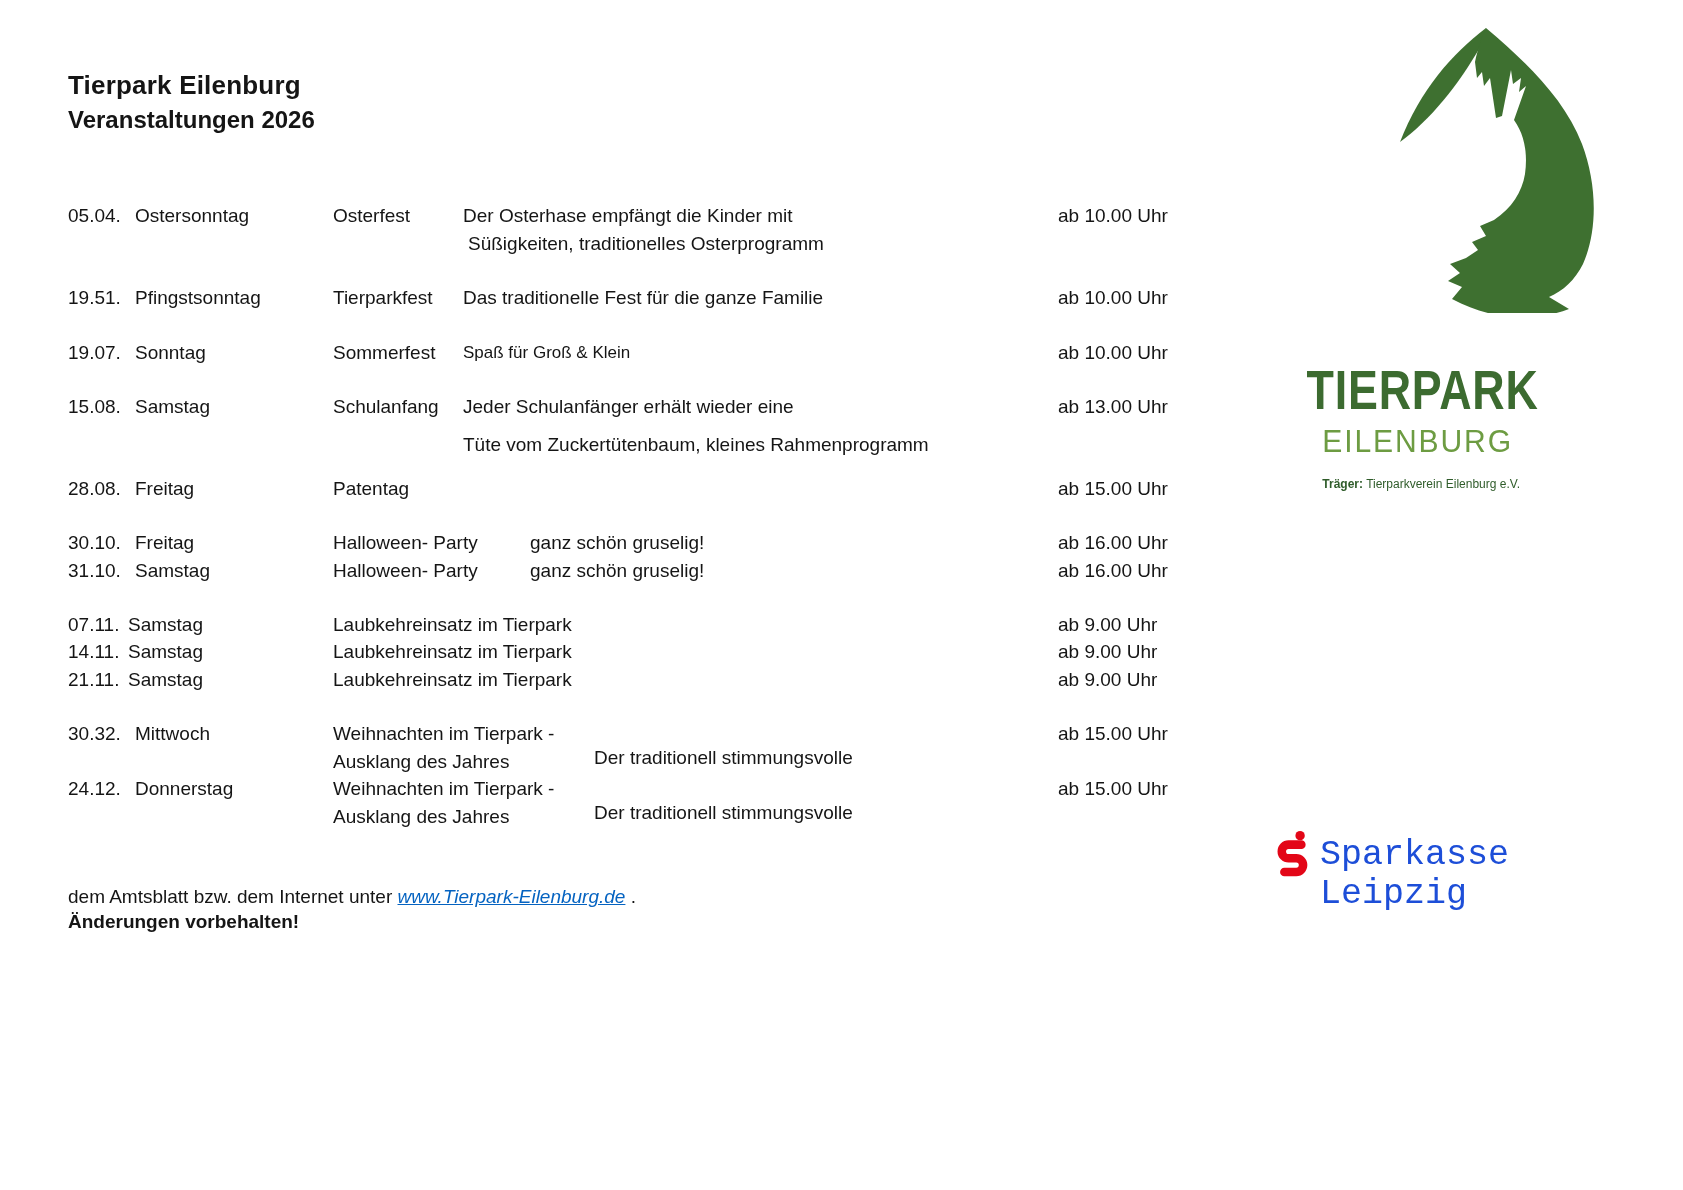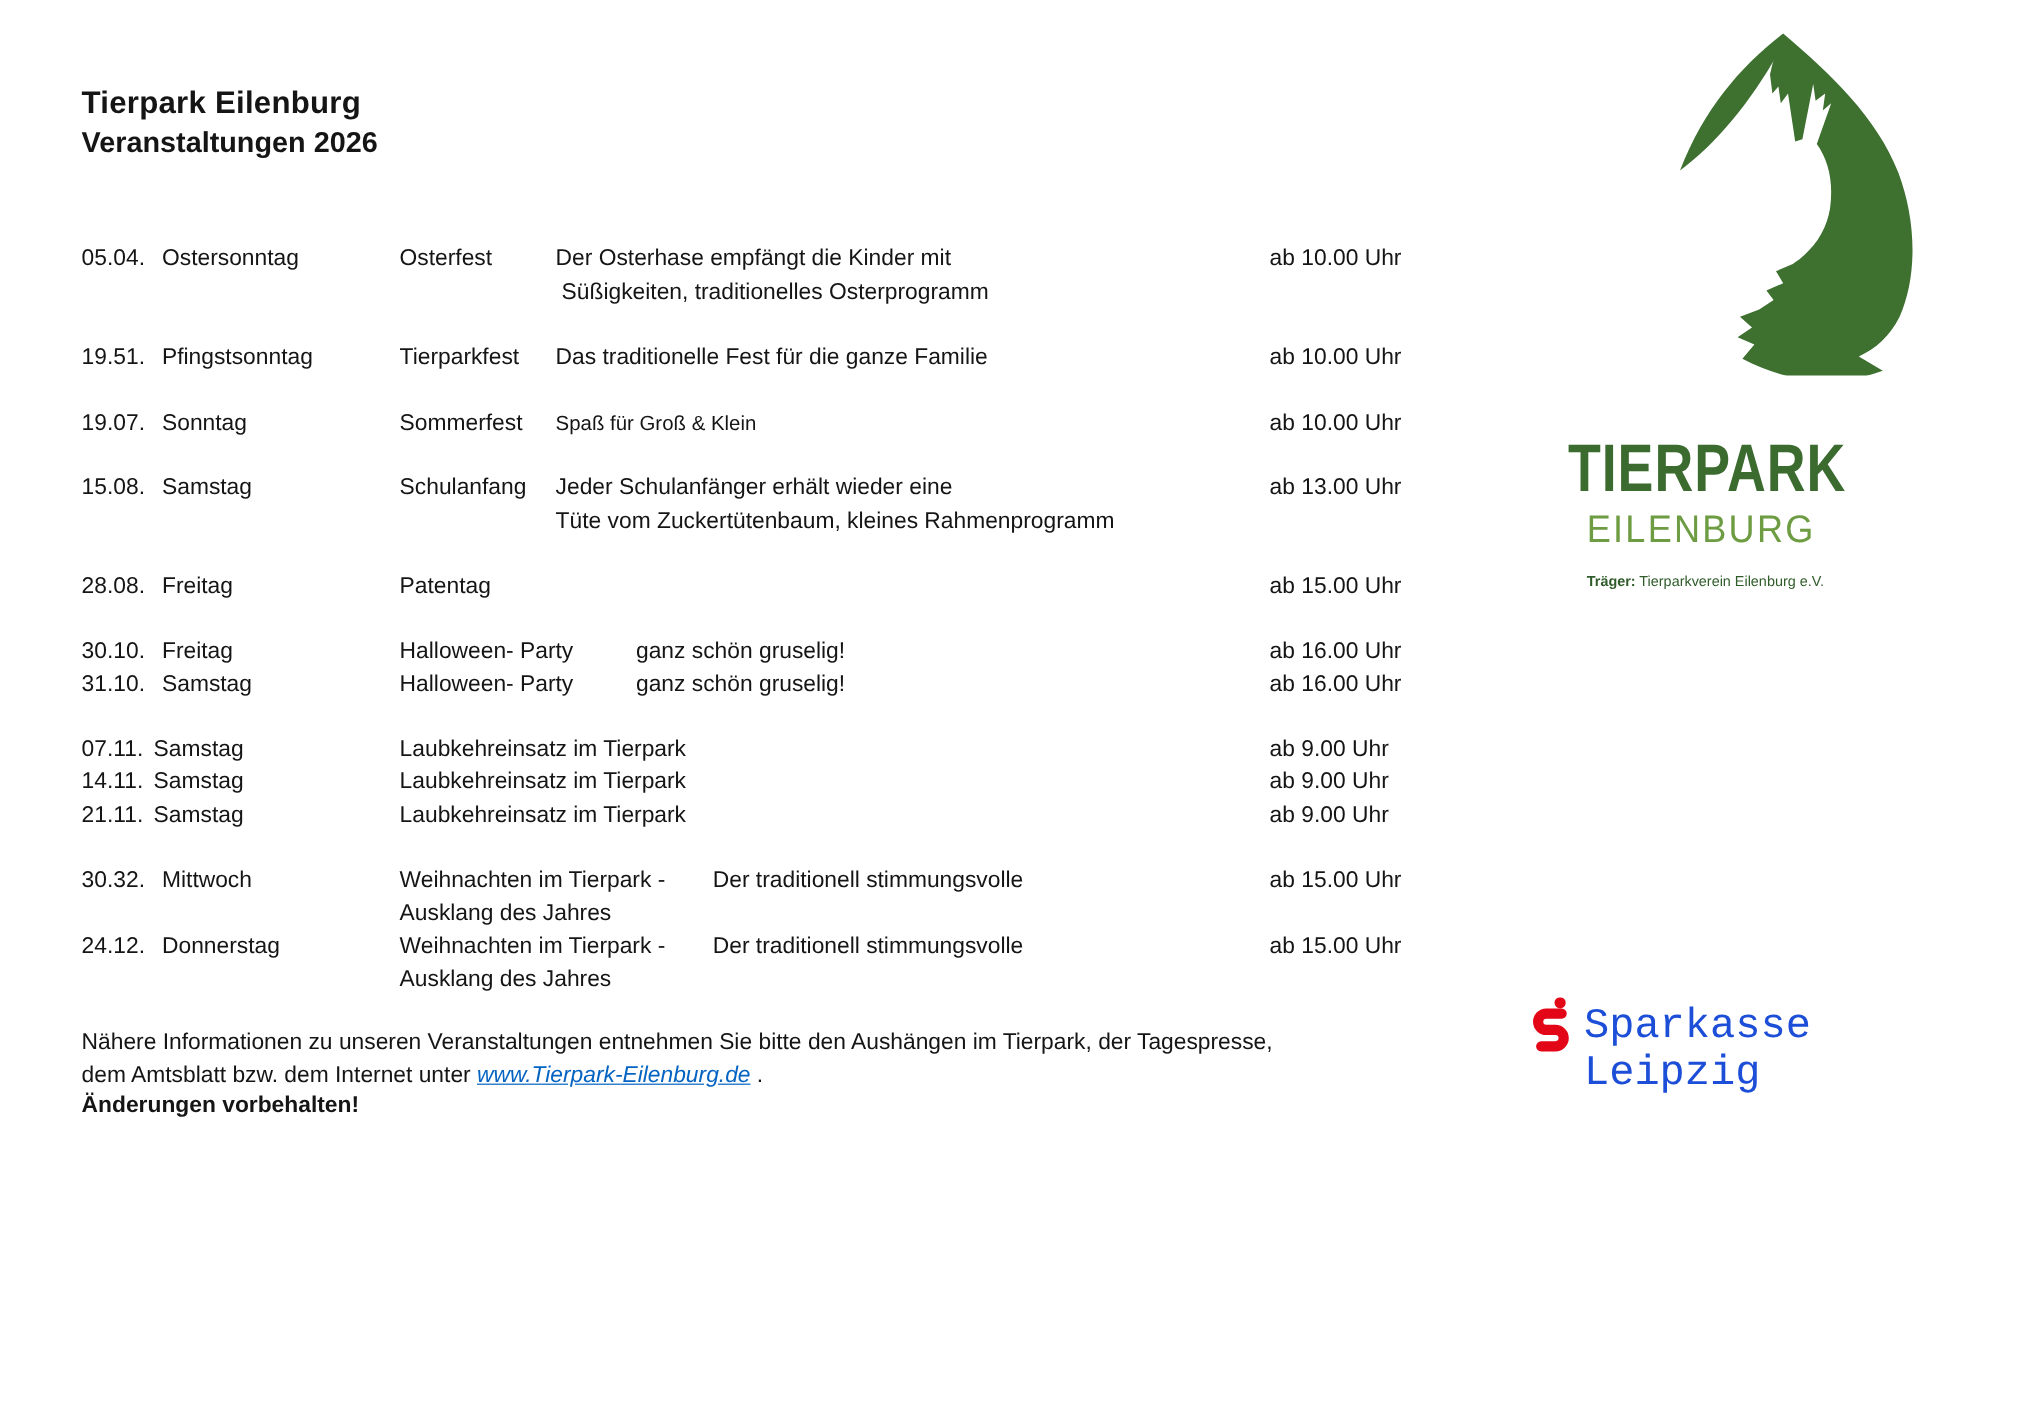--- a/index.html
+++ b/index.html
@@ -17,21 +17,21 @@
   .doc-subtitle{left:68px;top:106px;font-size:24px;font-weight:bold;}
   .row{position:absolute;left:0;width:1240px;height:28px;line-height:27px;white-space:nowrap;}
   .c-date {position:absolute;left:68px;}
   .c-day  {position:absolute;left:135px;}
   .c-day.tight{left:128px;}
   .c-event{position:absolute;left:333px;}
   .c-desc {position:absolute;left:463px;}
   .c-desc.indent{left:468px;}
   .c-desc.small{font-size:17px;}
   .c-desc-h{position:absolute;left:530px;}
-  .c-desc-x{position:absolute;left:594px;}
+  .c-desc-x{position:absolute;left:594px;margin-top:24px;}
   .c-time {position:absolute;left:1058px;}
   .footer-line{left:68px;white-space:nowrap;}
   .footer-bold{font-weight:bold;}
   .link{color:#0563c1;text-decoration:underline;cursor:pointer;font-style:italic;}
   
   .lynx-logo{left:1398px;top:28px;}
   .wordmark{left:1255px;top:362px;width:258px;text-align:right;color:#3c6b30;}
   .wordmark .l1{font-size:56px;font-weight:600;line-height:1.0;transform:scaleX(.8);transform-origin:100% 50%;letter-spacing:1px;}
   .wordmark .l2{font-size:32px;font-weight:500;line-height:1.0;margin-top:7px;color:#6d9c42;transform:scaleX(.94);transform-origin:100% 50%;letter-spacing:2px;}
   .carrier{left:1180px;top:477px;width:340px;text-align:right;color:#2f5c2a;font-size:12px;}
@@ -74,21 +74,21 @@
     <span class="c-time">ab 10.00 Uhr</span>
   </div>
 
   <div class="row" style="top:393px">
     <span class="c-date">15.08.</span>
     <span class="c-day">Samstag</span>
     <span class="c-event">Schulanfang</span>
     <span class="c-desc">Jeder Schulanfänger erhält wieder eine</span>
     <span class="c-time">ab 13.00 Uhr</span>
   </div>
-  <div class="row" style="top:421px">
+  <div class="row" style="top:431px">
     <span class="c-desc">Tüte vom Zuckertütenbaum, kleines Rahmenprogramm</span>
   </div>
 
   <div class="row" style="top:475px">
     <span class="c-date">28.08.</span>
     <span class="c-day">Freitag</span>
     <span class="c-event">Patentag</span>
     <span class="c-time">ab 15.00 Uhr</span>
   </div>
 
@@ -141,21 +141,20 @@
     <span class="c-date">24.12.</span>
     <span class="c-day">Donnerstag</span>
     <span class="c-event">Weihnachten im Tierpark -</span>
     <span class="c-desc-x">Der traditionell stimmungsvolle</span>
     <span class="c-time">ab 15.00 Uhr</span>
   </div>
   <div class="row" style="top:803px">
     <span class="c-event">Ausklang des Jahres</span>
   </div>
 
-  <div class="abs footer-line" style="top:858px">Nähere Informationen zu unseren Veranstaltungen entnehmen Sie bitte den Aushängen im Tierpark, der Tagespresse,</div>
   <div class="abs footer-line" style="top:886px">
     <span>dem Amtsblatt bzw. dem Internet unter </span><span class="link">www.Tierpark-Eilenburg.de</span><span> .</span>
   </div>
   <div class="abs footer-line footer-bold" style="top:911px">Änderungen vorbehalten!</div>
 
   <div class="abs lynx-logo">
     <svg width="205" height="285" viewBox="0 0 205 285">
 
       <path fill="#3e7030" d="M88,0 C54,26 22,62 2,114 C32,92 60,58 84,16 C86,10 88,4 88,0 Z"></path>
 

